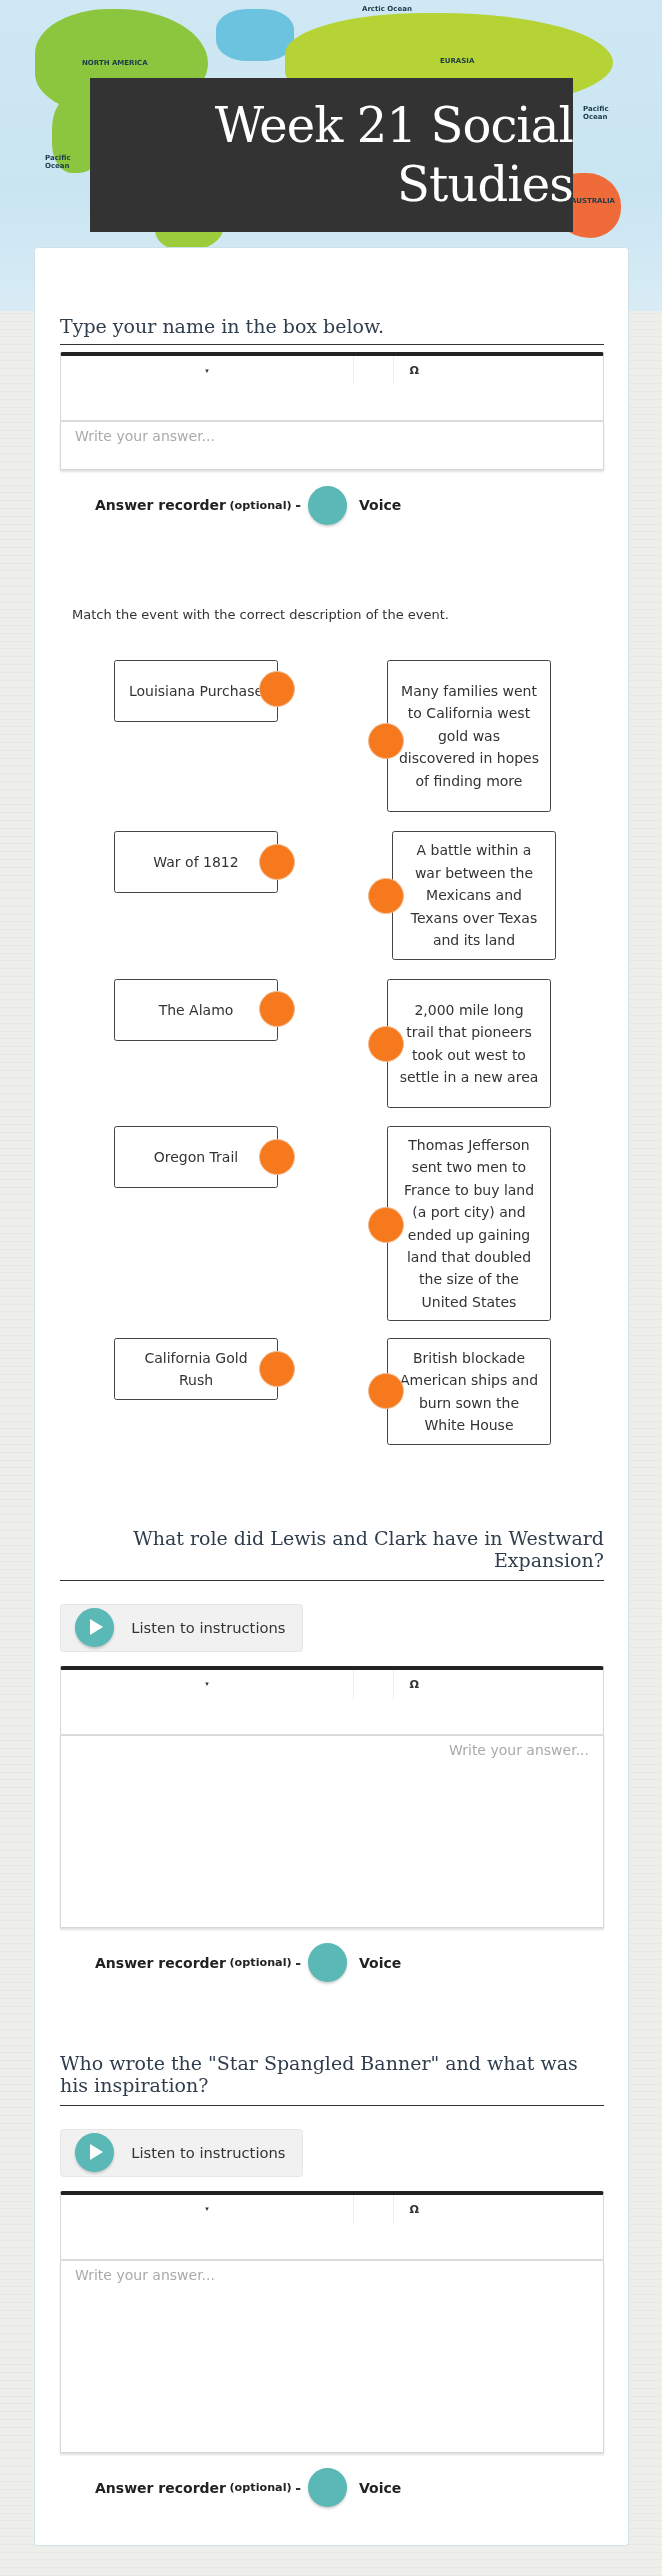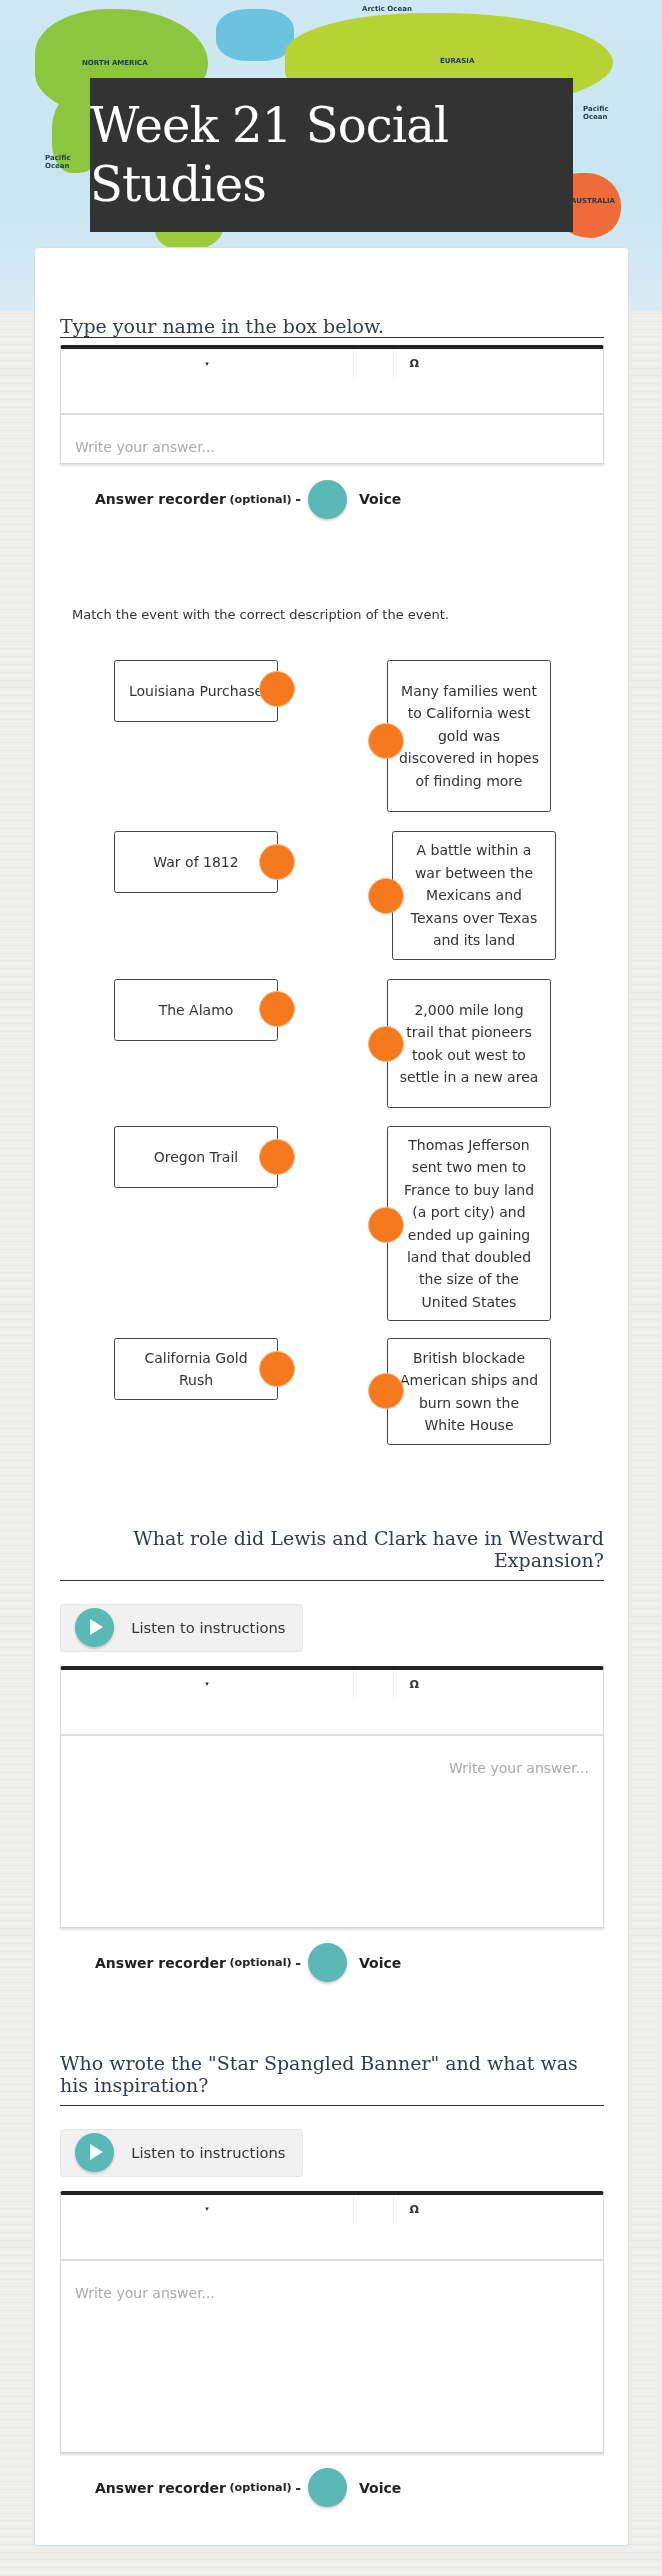--- a/index.html
+++ b/index.html
@@ -26,41 +26,41 @@
   .land.sa { left: 52px; top: 95px; width: 52px; height: 78px; background: #8cc63f; }
   .land.af { left: 155px; top: 198px; width: 69px; height: 52px; background: #9ccb3b; }
   .land.au { left: 552px; top: 173px; width: 69px; height: 65px; background: #ef6c3a; border-radius: 40% 50% 45% 55%; }
   .map-label { position: absolute; font-family: "DejaVu Sans", sans-serif; font-size: 7px; font-weight: bold; color: #1d3a4a; }
   .title-box {
     position: absolute; left: 90px; top: 78px; width: 483px; height: 154px;
     background: #333333; display: flex; align-items: center; justify-content: center;
   }
   .title-box h1 {
     font-family: "DejaVu Serif", serif; font-weight: normal; color: #fff;
-    font-size: 48px; line-height: 59px; text-align: left; letter-spacing: -0.9px;
+    font-size: 48px; line-height: 59px; text-align: right; letter-spacing: -0.9px;
   }
   .card {
     position: absolute; left: 34px; top: 247px; width: 595px; height: 2299px;
     background: #fff; border: 0.9px solid #cfe0e8; border-radius: 3.5px;
   }
   .section { position: absolute; left: 25px; width: 544px; }
   .q-title {
     font-family: "DejaVu Serif", serif; font-size: 19px; line-height: 22.4px; color: #2f3d4c;
-    font-weight: normal; border-bottom: 0.9px solid #333;
+    font-weight: normal; padding-bottom: 7px; border-bottom: 0.9px solid #333;
   }
   .editor { border: 0.9px solid #d8d8d8; border-top: 4.3px solid #222; border-radius: 2.6px 2.6px 0 0; }
   .toolbar { height: 29px; display: flex; border-bottom: none; position: relative; }
   .tb-select { width: 293px; border-right: 0.9px solid #eee; display: flex; align-items: center; justify-content: center; }
   .tb-mid { width: 40px; border-right: 0.9px solid #eee; }
   .tb-omega { padding-left: 15.5px; display: flex; align-items: center; font-size: 11.2px; font-weight: bold; color: #333; }
   .caret { font-size: 7px; color: #333; }
   .tool-gap { height: 36px; border-bottom: 1.7px solid #ddd; }
   .answer-area {
     border: 0.9px solid #d8d8d8; border-top: none; box-shadow: 0 1.7px 1.7px rgba(0,0,0,0.12);
-    padding: 24px 14px; font-size: 14px; color: #aaa; font-family: "DejaVu Sans", sans-serif;
+    padding: 6px 14px; font-size: 14px; color: #aaa; font-family: "DejaVu Sans", sans-serif;
   }
   .recorder { display: flex; align-items: center; font-family: "DejaVu Sans", sans-serif; }
   .recorder .lbl { font-weight: bold; font-size: 14px; color: #222; margin-left: 35px; }
   .recorder .opt { font-weight: bold; font-size: 11.2px; color: #222; margin-left: 3.5px; }
   .recorder .dash { font-weight: bold; font-size: 14px; margin-left: 3.5px; }
   .rec-btn { width: 39px; height: 39px; border-radius: 50%; background: #5ab8b6; margin: 0 12px 0 7px; box-shadow: 0 1.7px 2.6px rgba(0,0,0,0.2); cursor: pointer; }
   .recorder .voice { font-weight: bold; font-size: 14px; color: #222; }
   .instr {
     font-size: 13px; color: #333; margin: 0 0 14px 12px;
   }

